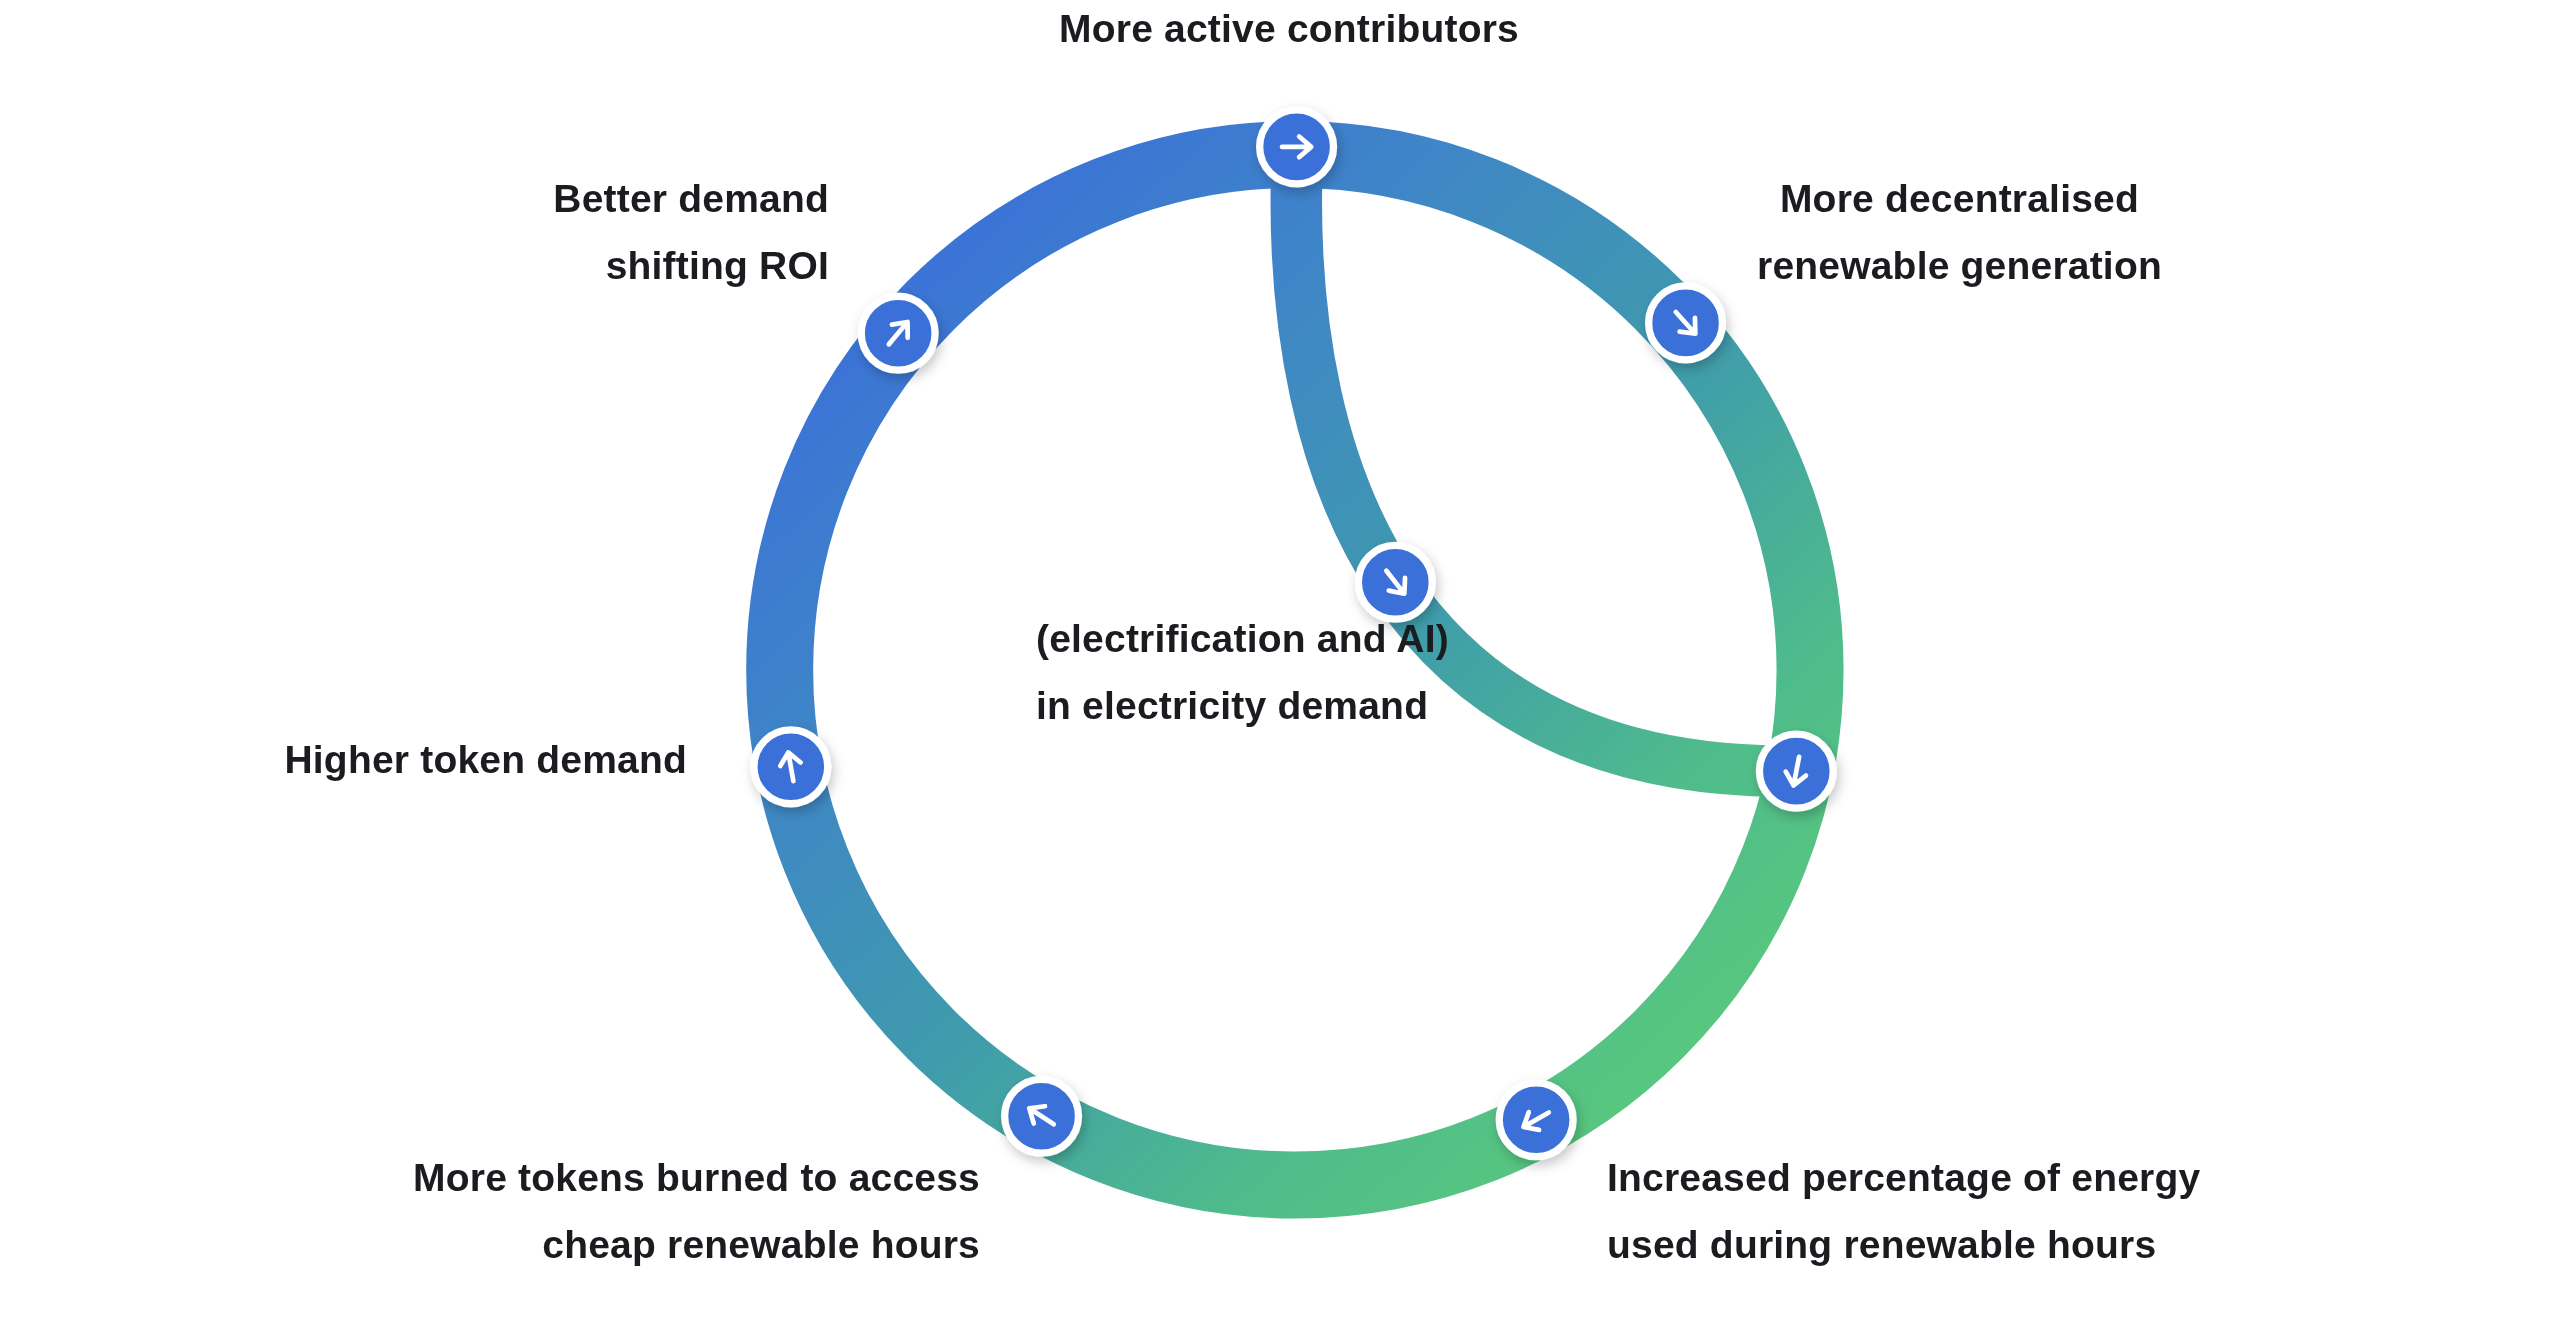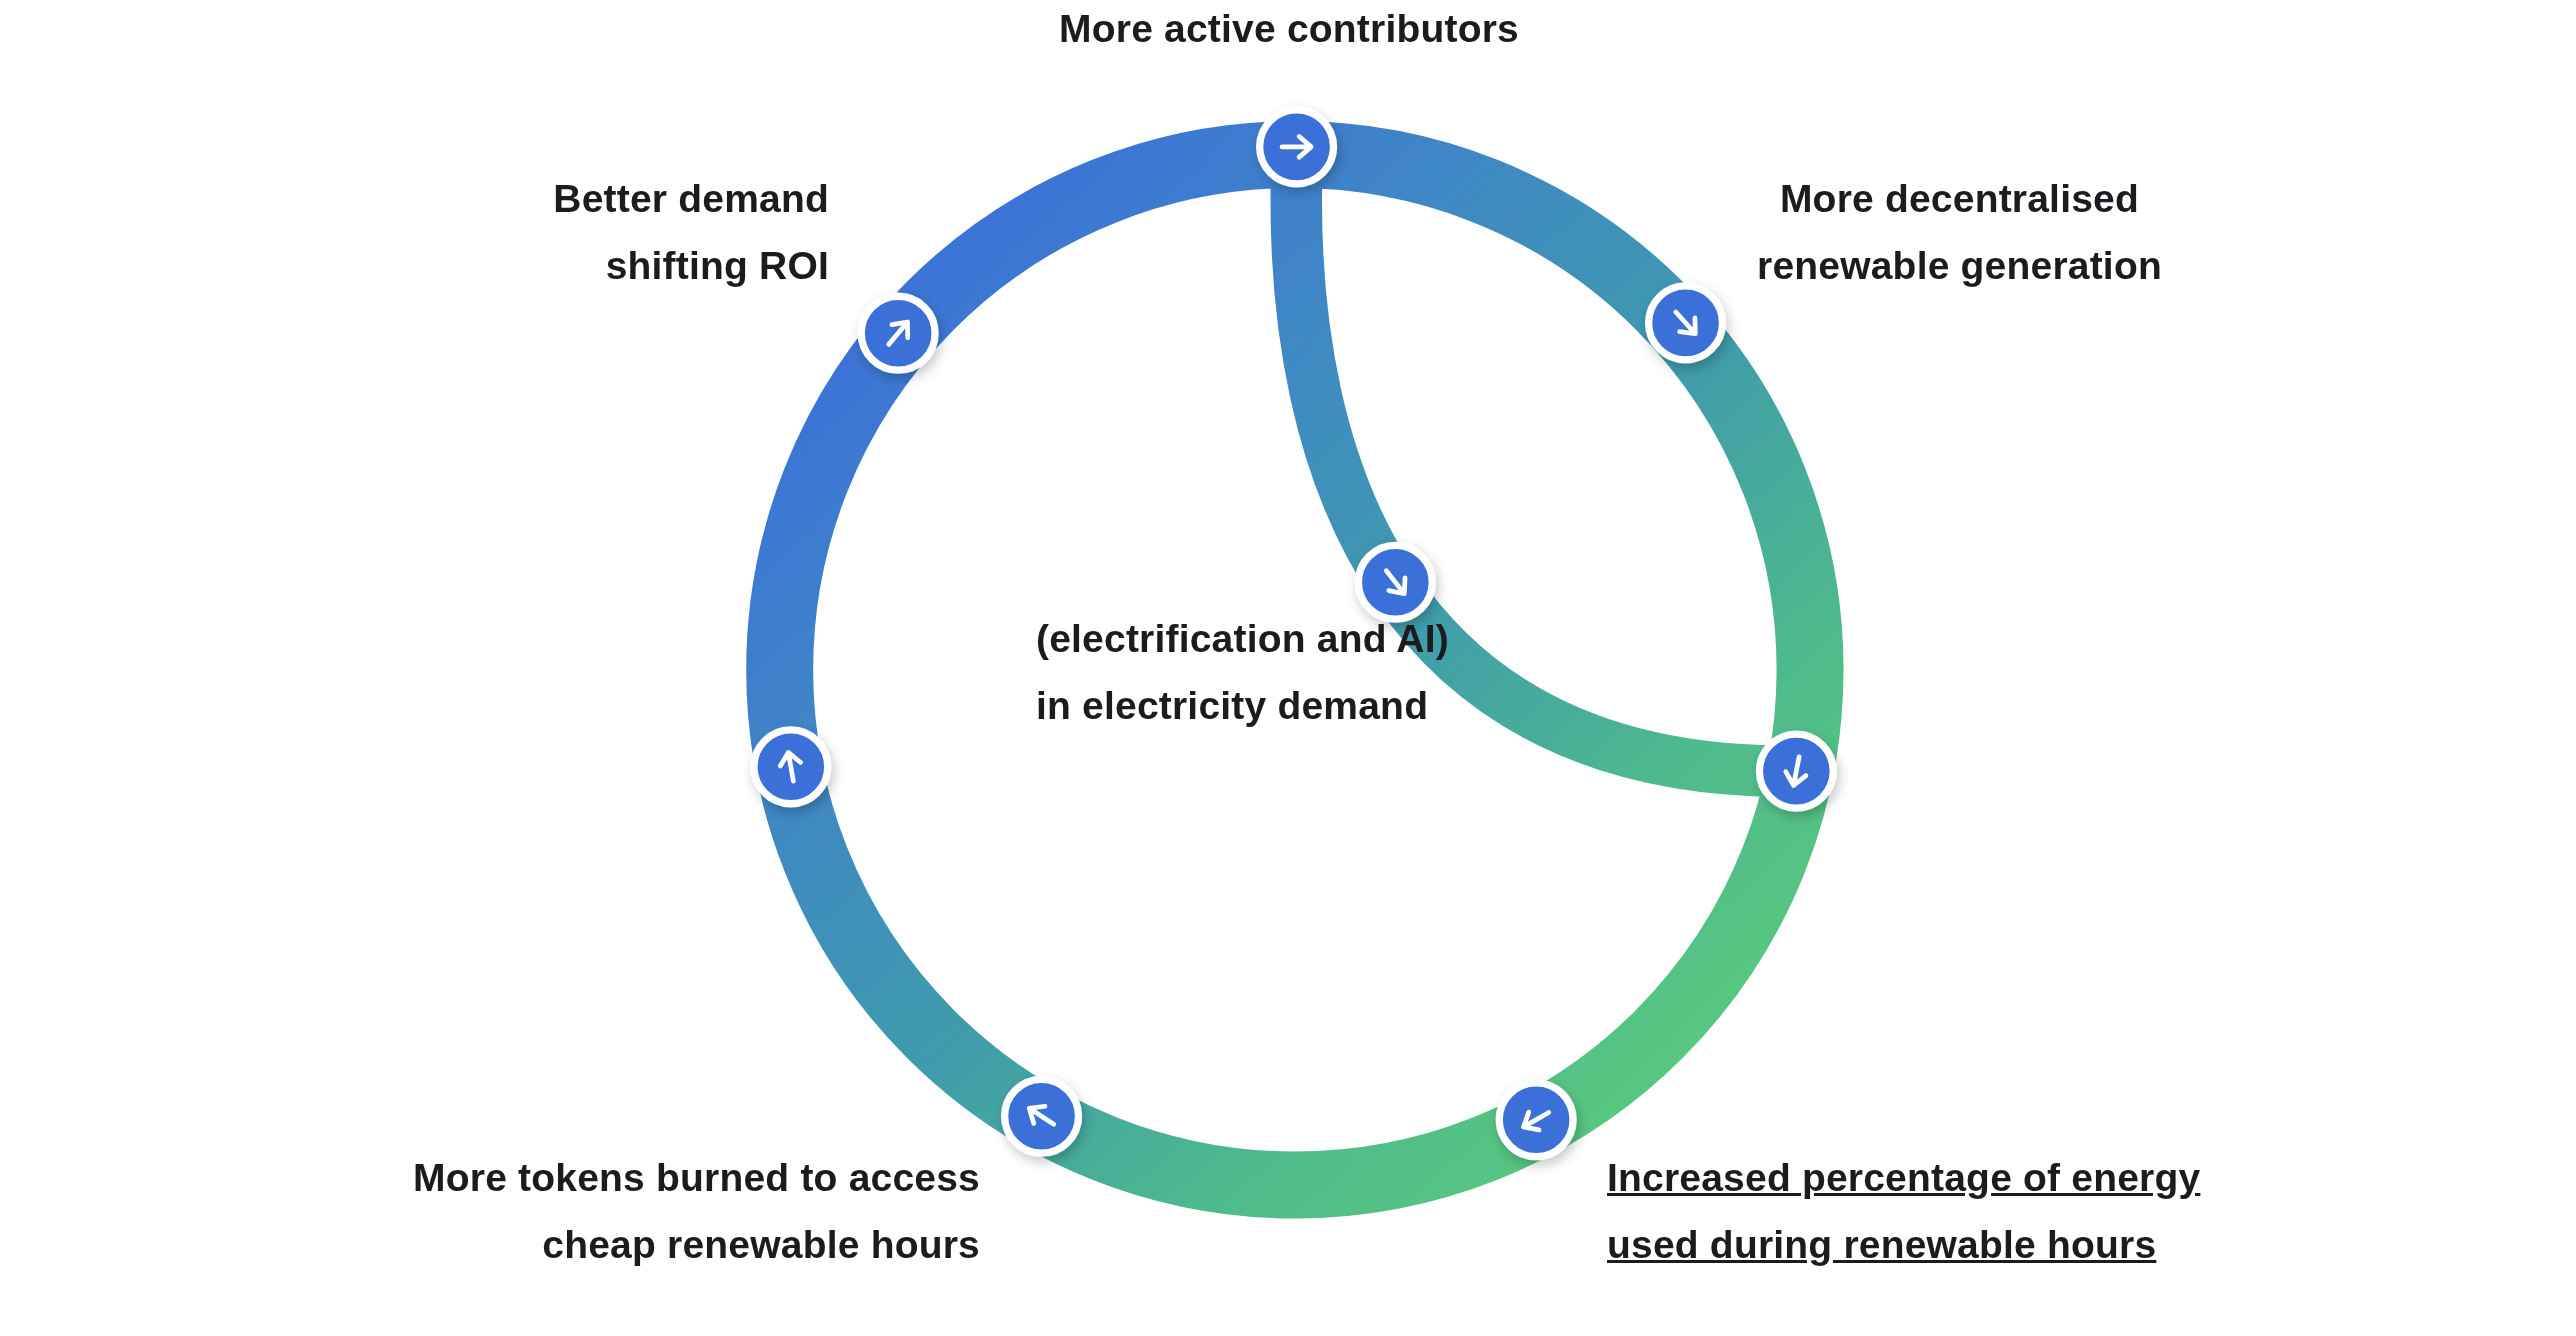--- a/index.html
+++ b/index.html
@@ -46,21 +46,21 @@
     white-space: nowrap;
     letter-spacing: 0.2px;
   }
   .lbl-top        { left: 1289px; top: -5.2px;  transform: translateX(-50%); text-align: center; }
   .lbl-upper-left { right: 1747px; top: 165px; text-align: right; margin-left: 16px; }
   .lbl-upper-right{ left: 1757px; top: 165px; text-align: center; }
   .lbl-left       { right: 1889px; top: 726px; text-align: right; }
   .lbl-center     { left: 1036px; top: 605px; text-align: left; }
   .lbl-right      { left: 1892px; top: 732px; text-align: left; }
   .lbl-bottom-left{ right: 1596px; top: 1144px; text-align: right; }
-  .lbl-bottom-right{ left: 1607px; top: 1144px; text-align: left; text-decoration: underline; }
+  .lbl-bottom-right{ left: 1607px; top: 1144px; text-align: left; }
 </style>
 </head>
 <body>
 
 <div class="stage">
 
   <svg class="cycle" viewBox="0 0 3000 1557" xmlns="http://www.w3.org/2000/svg">
     <defs>
       <linearGradient id="ringGradient" gradientUnits="userSpaceOnUse" x1="980" y1="330" x2="1980" y2="1400">
         <stop offset="0%" stop-color="#3B70D9"></stop>
@@ -121,20 +121,23 @@
   <div class="lbl lbl-upper-left">
     <div>Better demand</div>
     <div>shifting ROI</div>
   </div>
 
   <div class="lbl lbl-upper-right">
     <div>More decentralised</div>
     <div>renewable generation</div>
   </div>
 
+  <div class="lbl lbl-left">
+    <div>Higher token demand</div>
+  </div>
 
   <div class="lbl lbl-center">
     <div>(electrification and AI)</div>
     <div>in electricity demand</div>
   </div>
 
 
   <div class="lbl lbl-bottom-left">
     <div>More tokens burned to access</div>
     <div>cheap renewable hours</div>

